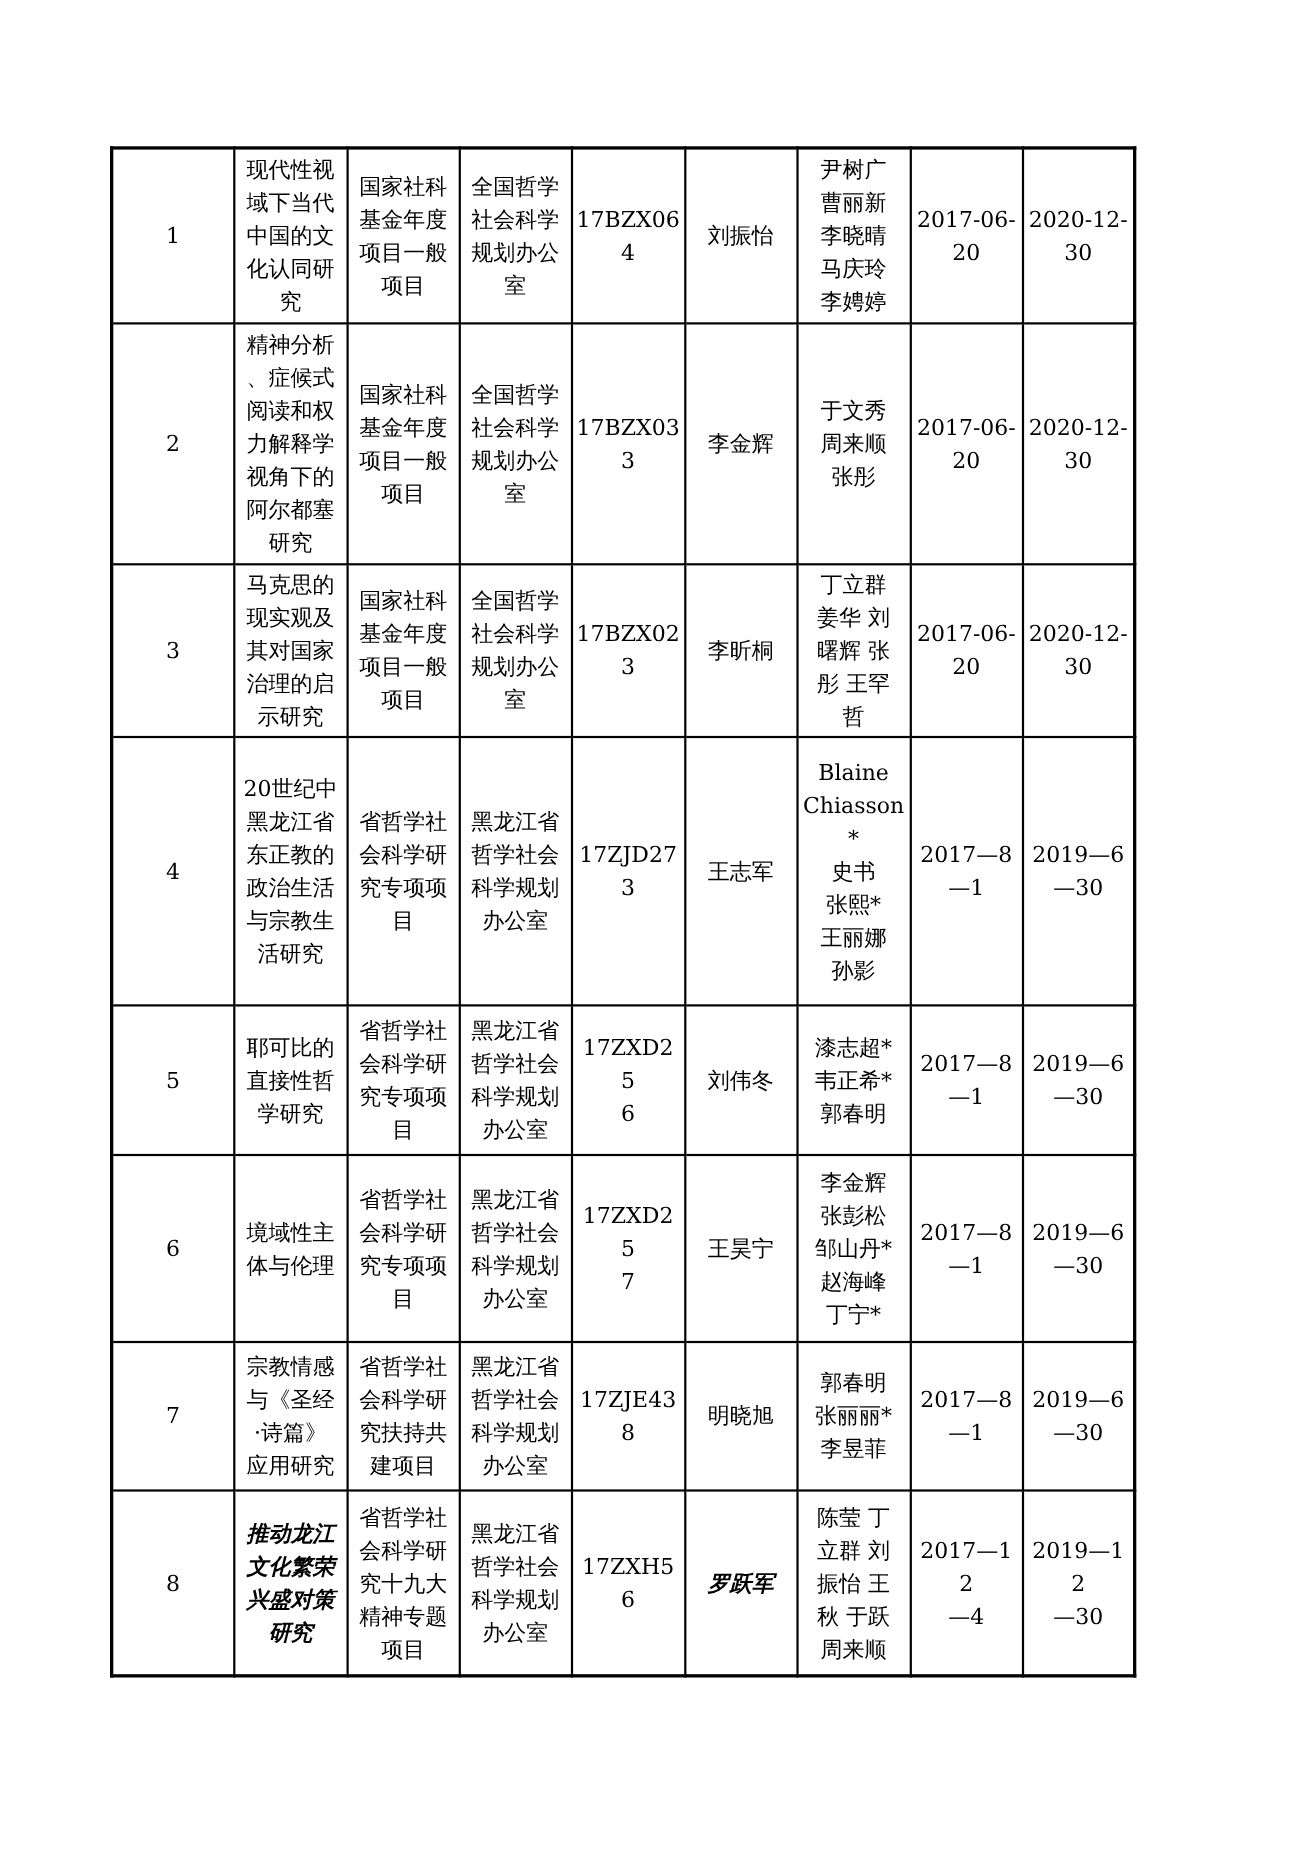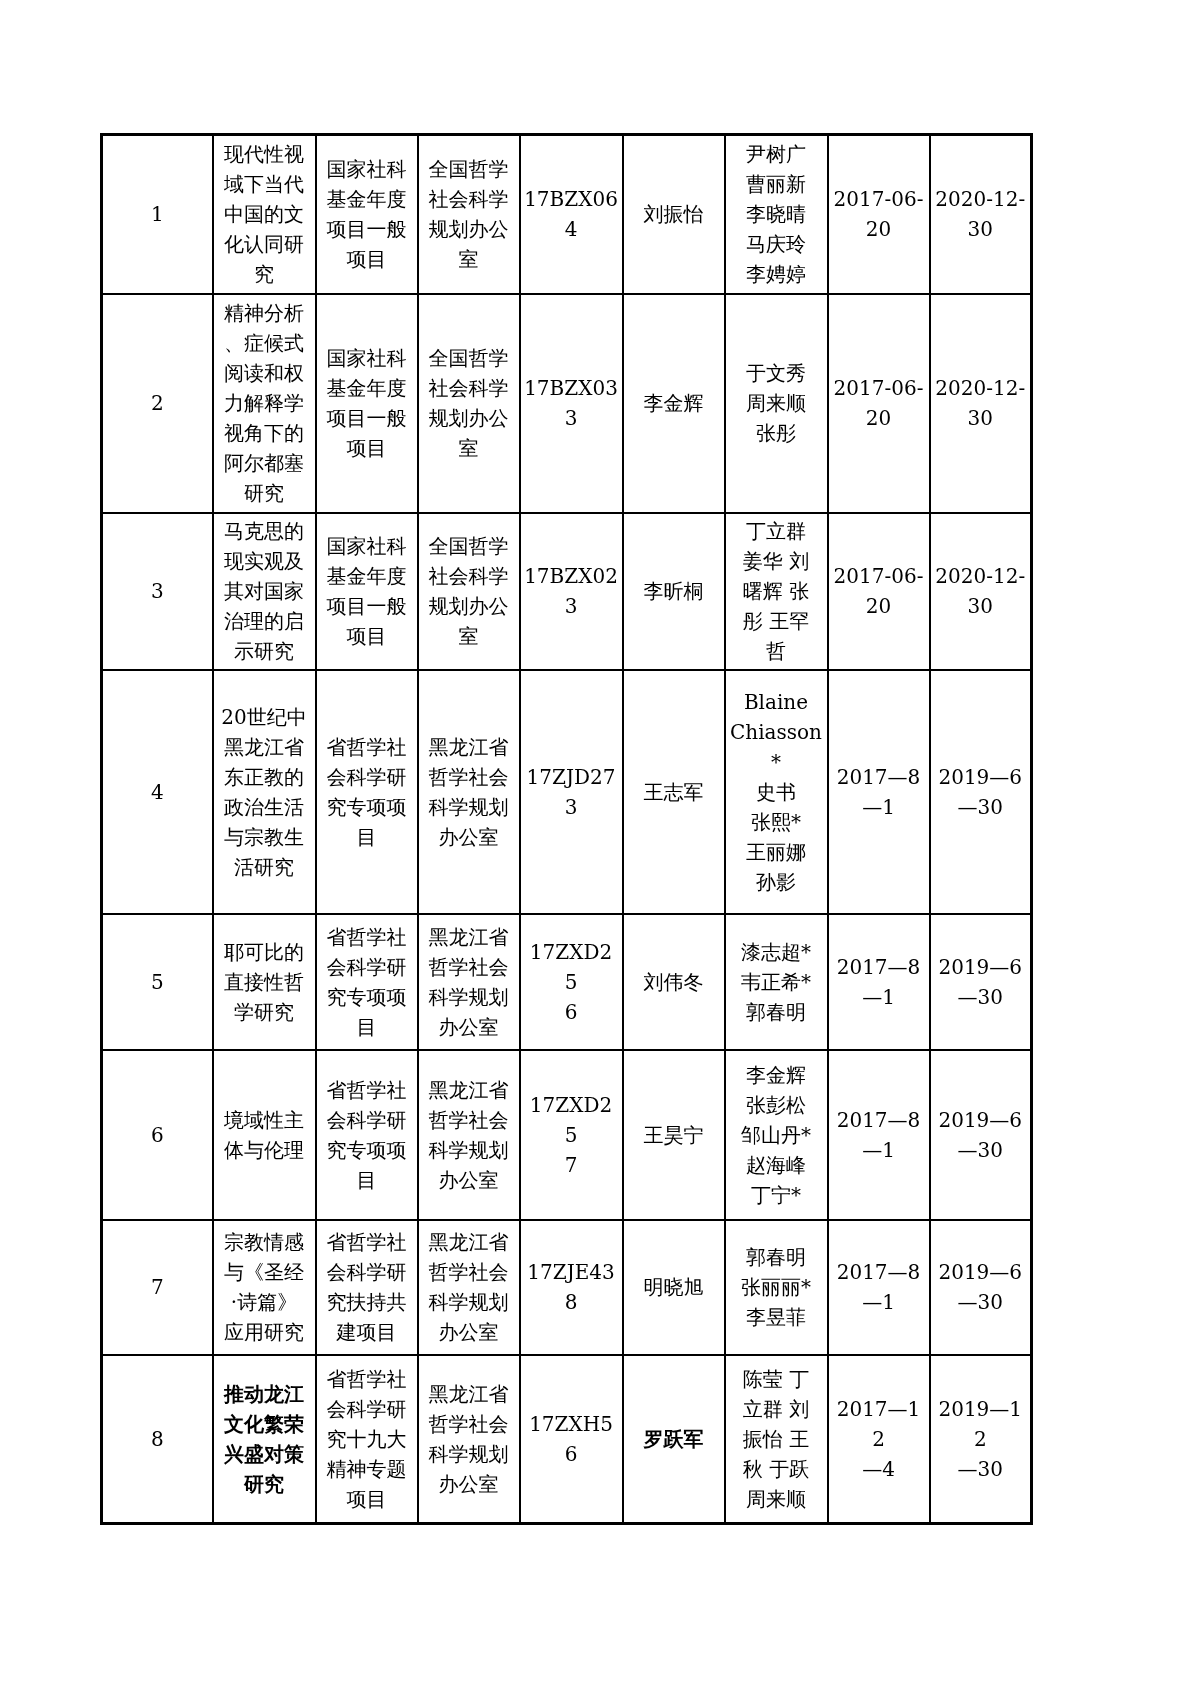--- a/index.html
+++ b/index.html
@@ -40,21 +40,21 @@
     word-break: break-all;
   }
   tr.r1 { height: 159px; }
   tr.r2 { height: 219px; }
   tr.r3 { height: 157px; }
   tr.r4 { height: 244px; }
   tr.r5 { height: 136px; }
   tr.r6 { height: 170px; }
   tr.r7 { height: 135px; }
   tr.r8 { height: 169px; }
-  td.b { font-weight: bold; }
+  td.b { font-weight: bold; font-style: italic; }
 </style>
 </head>
 <body>
 
 <div class="sheet">
   <table class="projects">
     <colgroup>
       <col style="width:111px">
       <col style="width:103px">
       <col style="width:102px">

